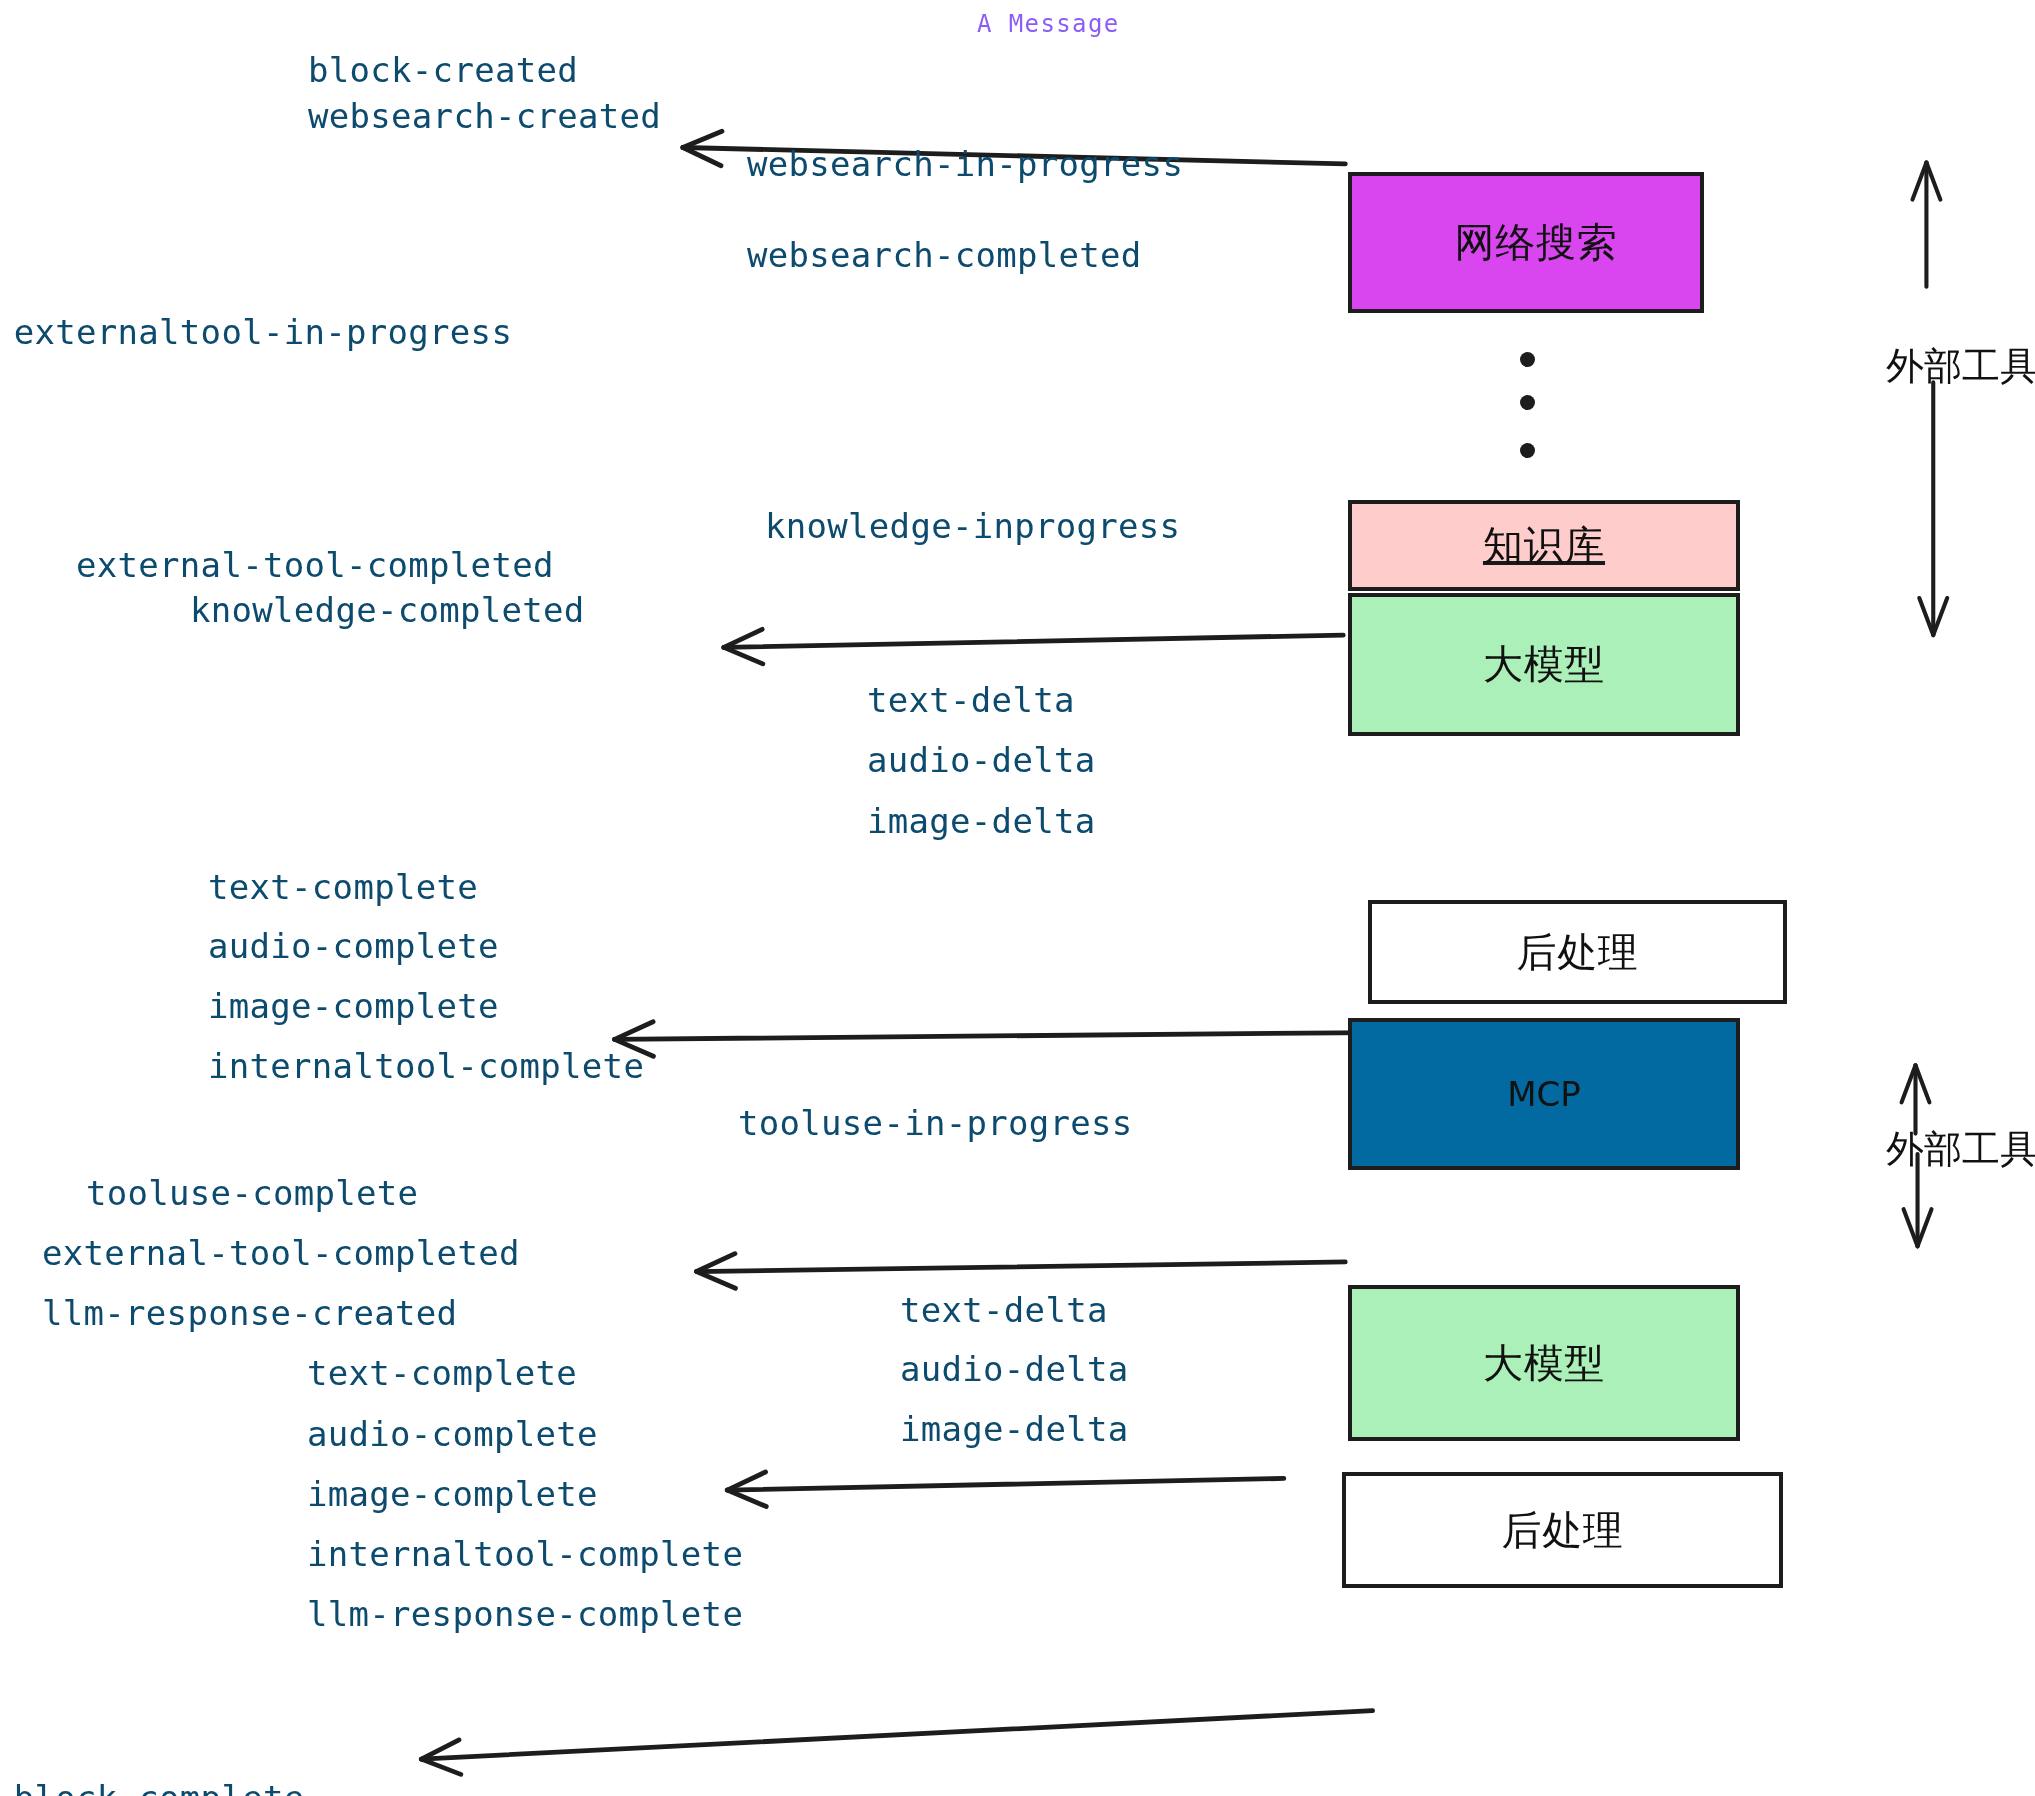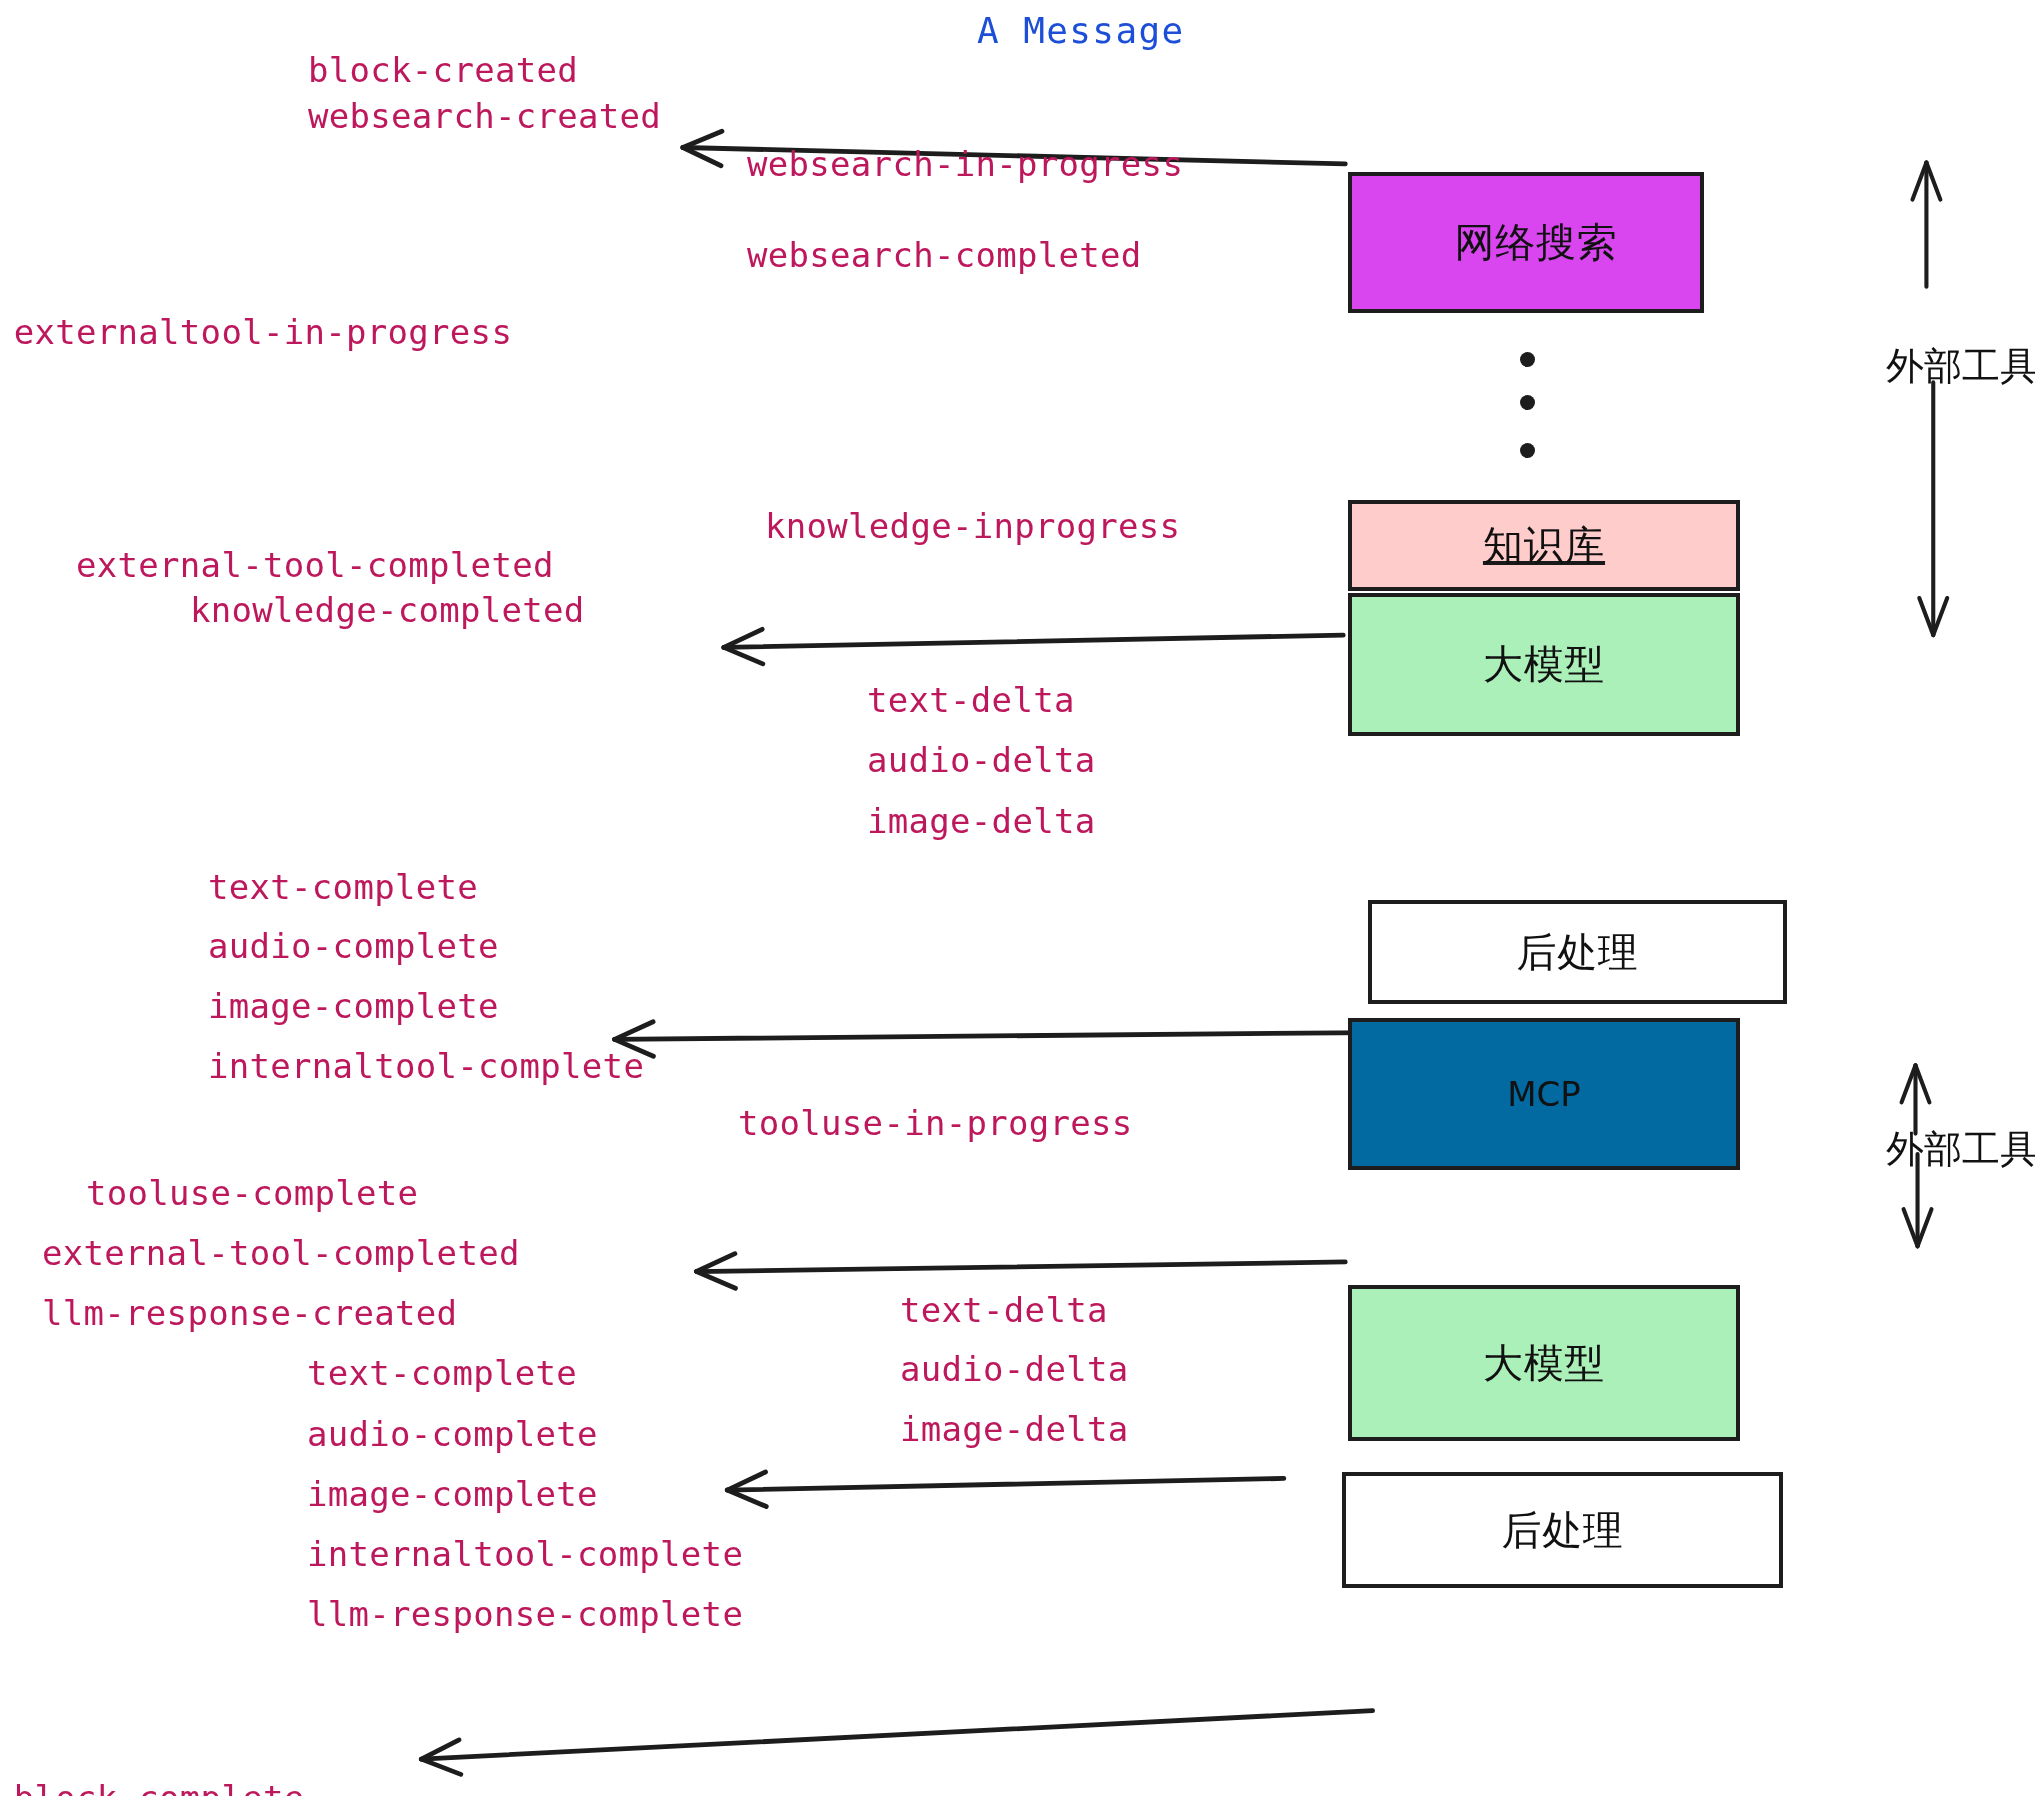--- a/index.html
+++ b/index.html
@@ -28,28 +28,28 @@
     width: 2035px;
     height: 1796px;
     pointer-events: none;
   }
   .evt {
     position: absolute;
     font-family: "DejaVu Sans Mono", monospace;
     font-size: 34px;
     line-height: 1;
     letter-spacing: 0.3px;
-    color: #be185d;
+    color: #0c4a6e;
     white-space: nowrap;
   }
   .title {
     position: absolute;
     font-family: "DejaVu Sans Mono", monospace;
-    font-size: 36px;
-    color: #1d4ed8;
+    font-size: 24px;
+    color: #8b5cf6;
     white-space: nowrap;
     letter-spacing: 1.4px;
   }
   .box {
     position: absolute;
     border: 4.1px solid #1d1d1d;
     box-sizing: border-box;
     display: flex;
     align-items: center;
     justify-content: center;

